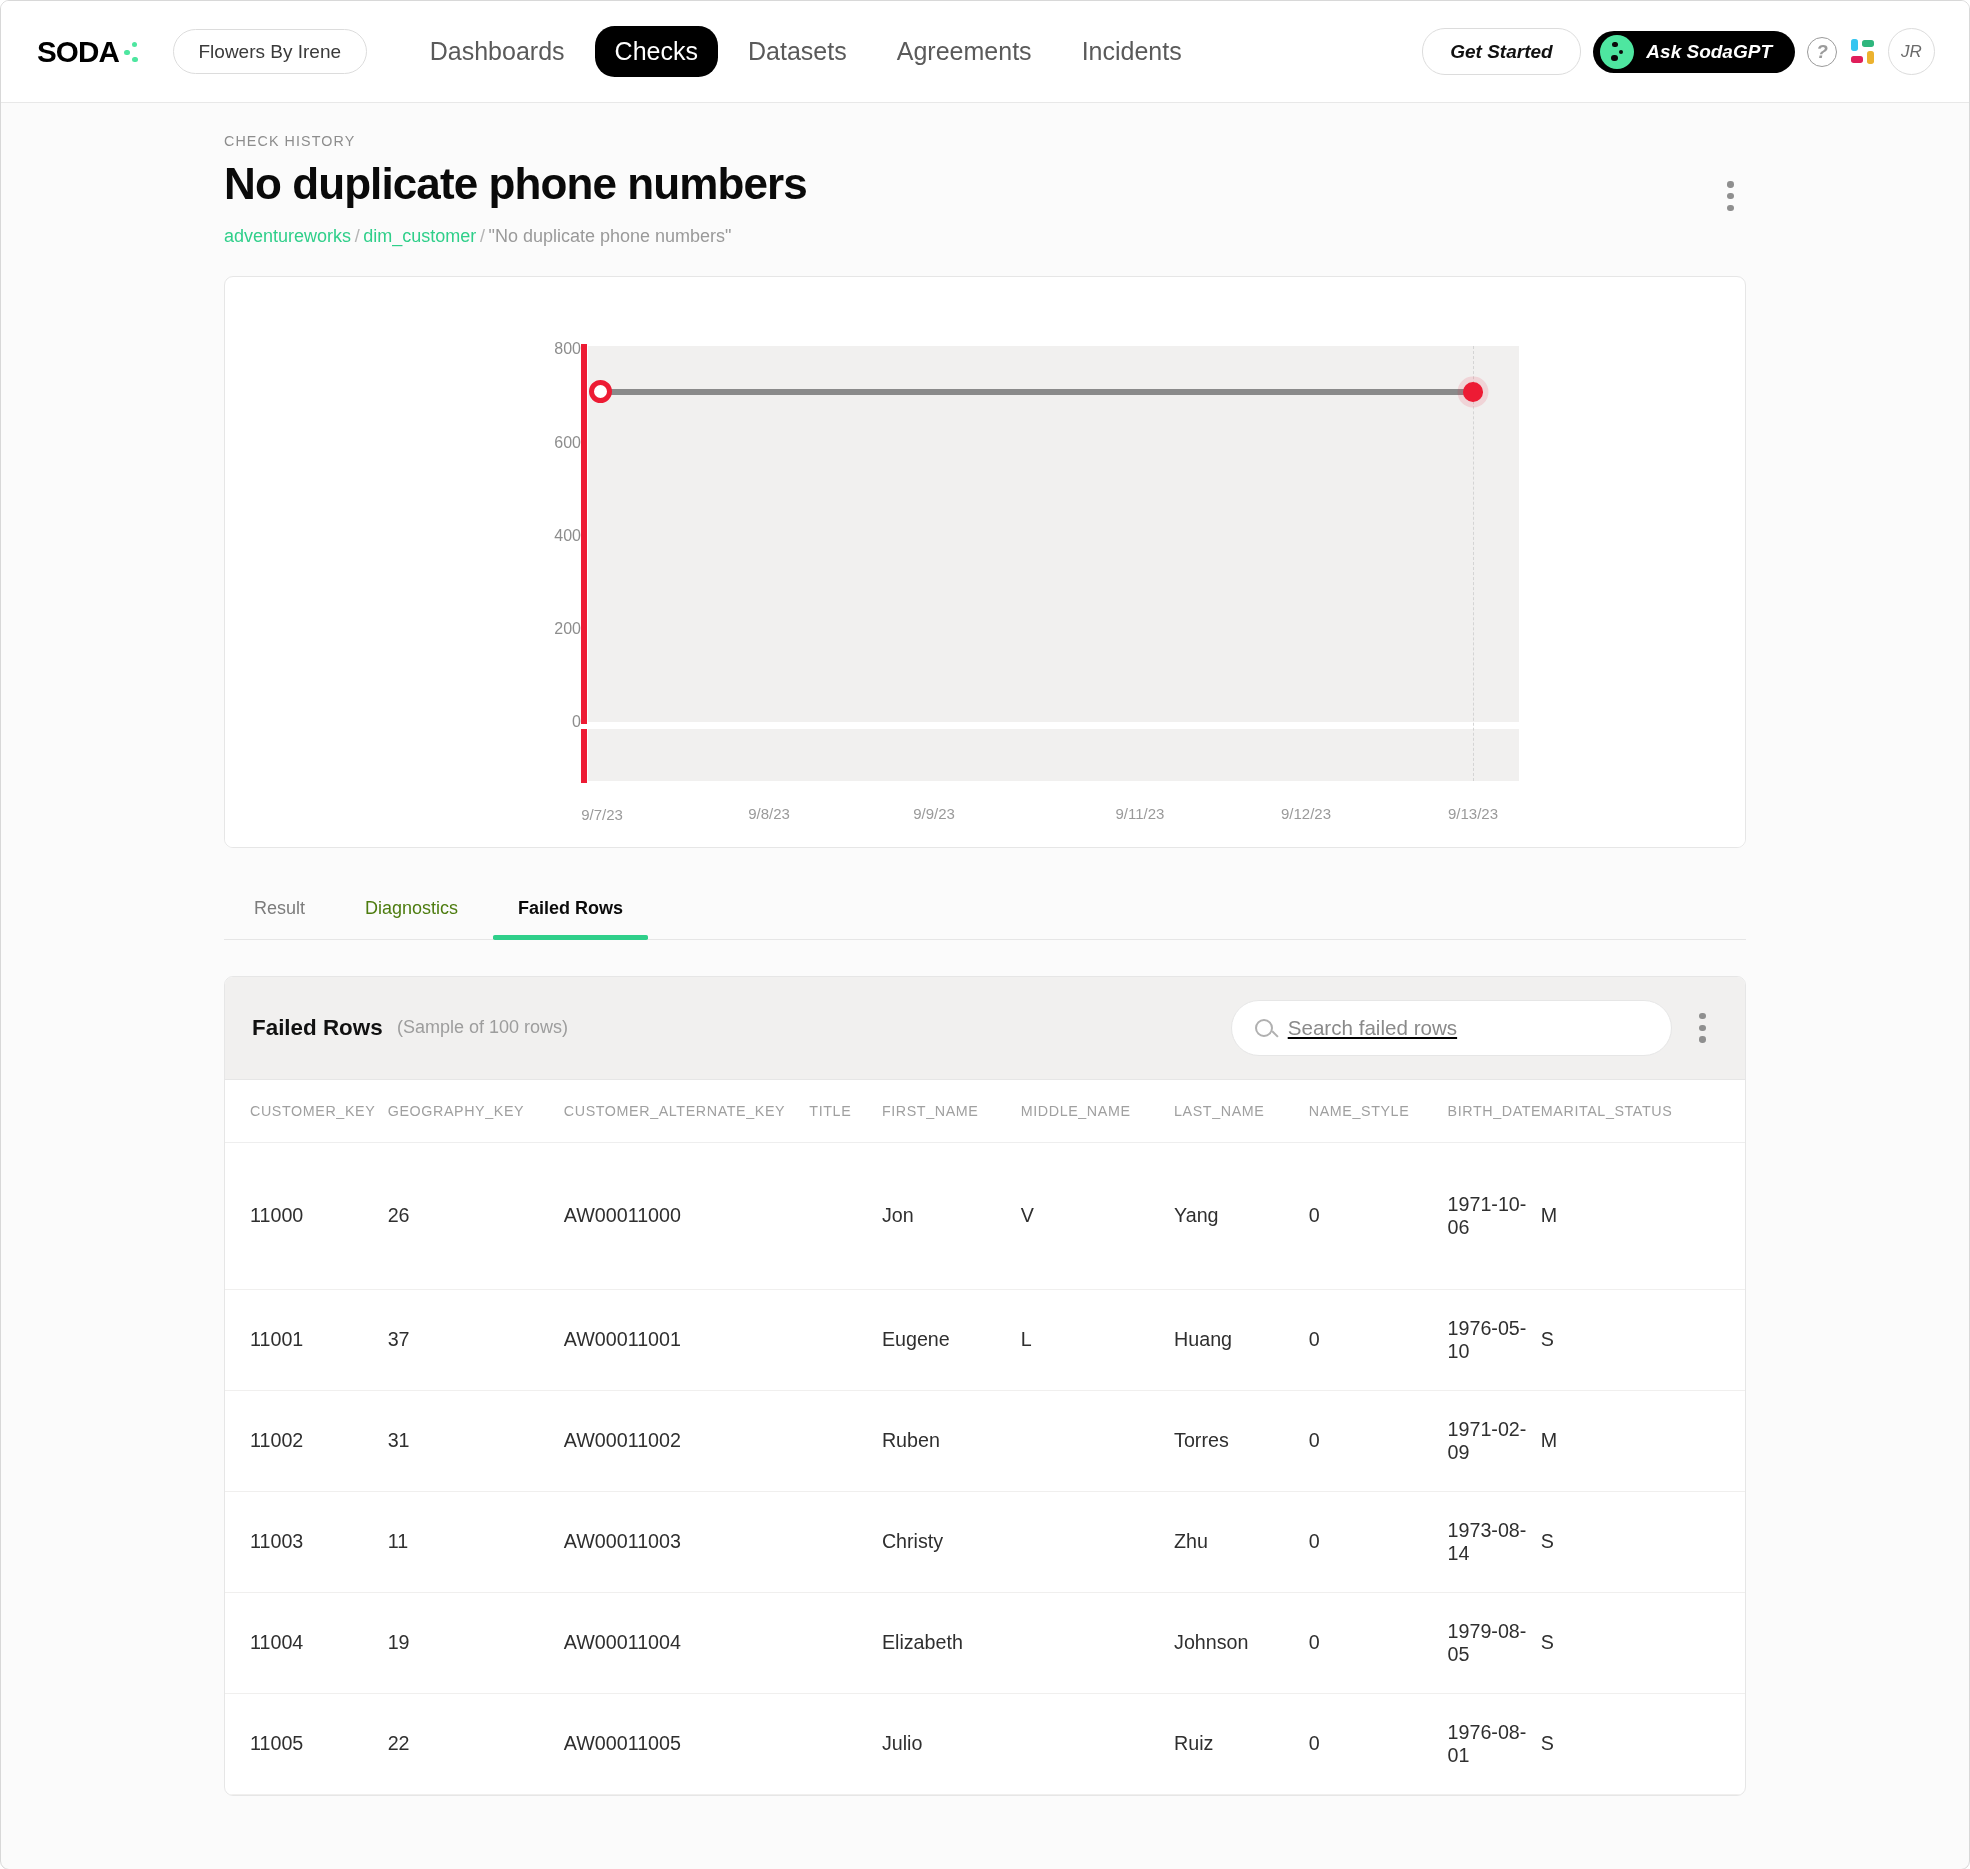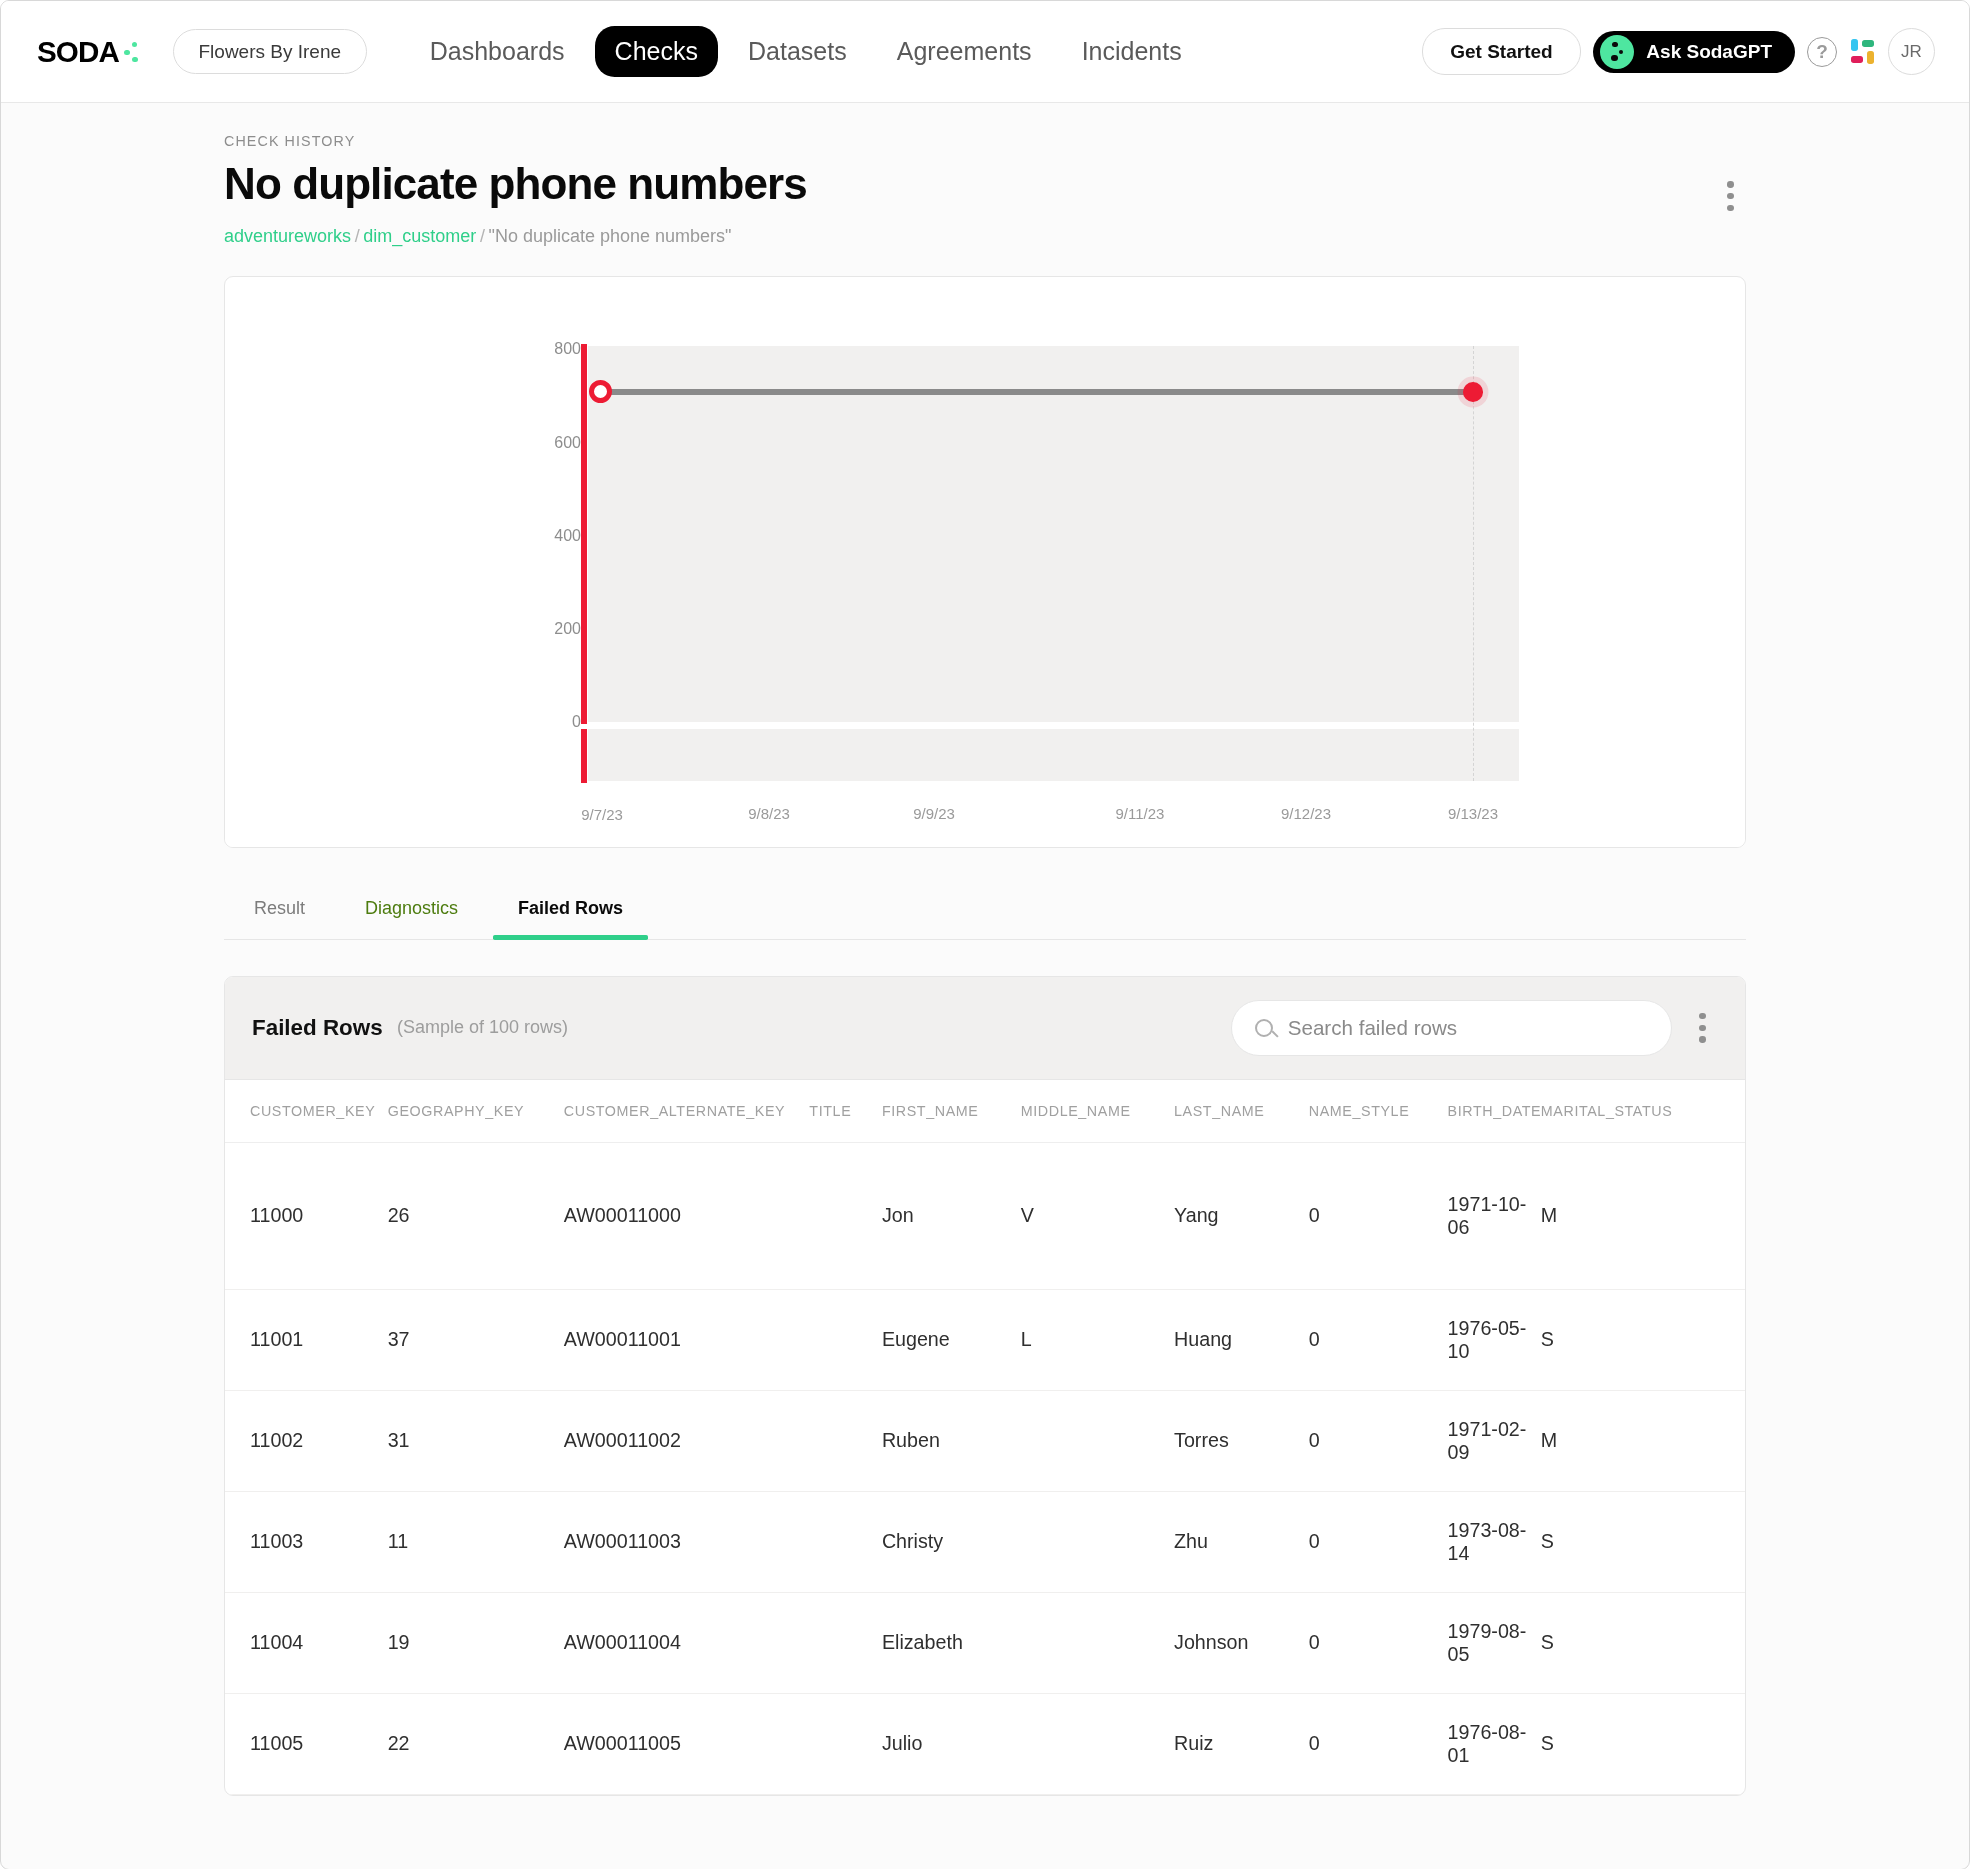--- a/index.html
+++ b/index.html
@@ -54,21 +54,21 @@
   .nav-item {
     font-size: 25px; color: #5a5a5a;
     padding: 10.7px 19.7px; border-radius: 19.7px;
     white-space: nowrap;
     text-align: right;
   }
   .nav-item.active { background: #000; color: #fff; font-weight: 400; }
 
   .topbar-right {
     margin-left: auto;
-    display: flex; align-items: center; gap: 12px;
+    display: flex; align-items: center; gap: 12px; font-style: italic;
   }
   .get-started {
     height: 47px; padding: 0 27px;
     border: 0.9px solid #dcdcdc; border-radius: 23px;
     display: flex; align-items: center;
     font-size: 19px; font-weight: 700; color: #111; background: #fff;
   }
   .sodagpt {
     height: 42px; padding: 0 23px 0 7.2px;
     background: #000; border-radius: 23px;
@@ -204,21 +204,21 @@
   .table-head {
     background: #f1f0ef; padding: 23px 27px;
     display: flex; align-items: center; gap: 14.3px;
     border-bottom: 0.9px solid #e6e6e6;
   }
   .table-title { font-size: 22.4px; font-weight: 700; color: #111; }
   .table-sub { font-size: 18px; color: #9d9d9d; }
   .search-box {
     margin-left: auto; width: 441px; height: 56px;
     background: #fff; border: 0.9px solid #e6e6e6; border-radius: 28px;
-    display: flex; align-items: center; gap: 14.3px; padding: 0 23px;
+    display: flex; align-items: center; gap: 14.3px; padding: 0 23px; text-decoration: underline;
   }
   .search-glass {
     width: 18px; height: 18px; border: 2.2px solid #b0b0b0; border-radius: 50%;
     position: relative; flex: none;
   }
   .search-glass::after {
     content: ""; position: absolute; width: 8px; height: 2.2px;
     background: #b0b0b0; right: -7.2px; bottom: 0px; transform: rotate(45deg);
   }
   .search-ph { font-size: 20.6px; color: #8a8a8a; }

